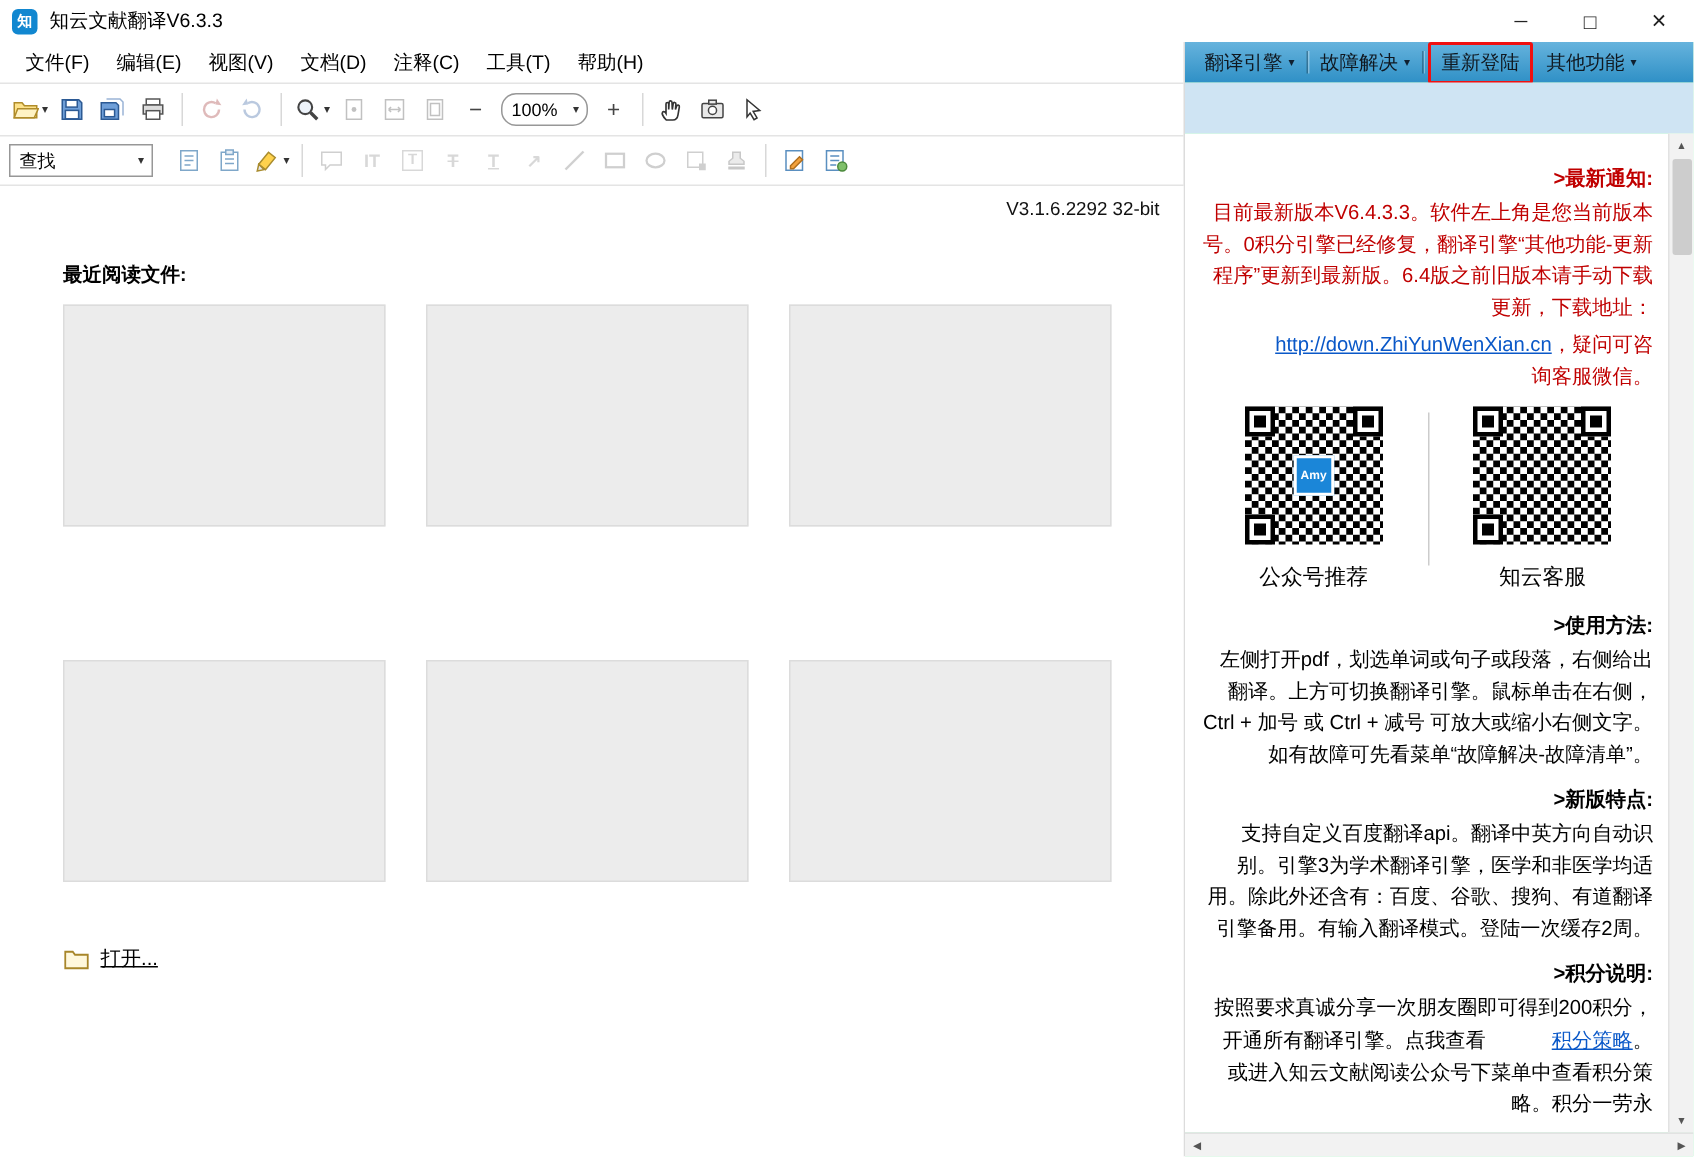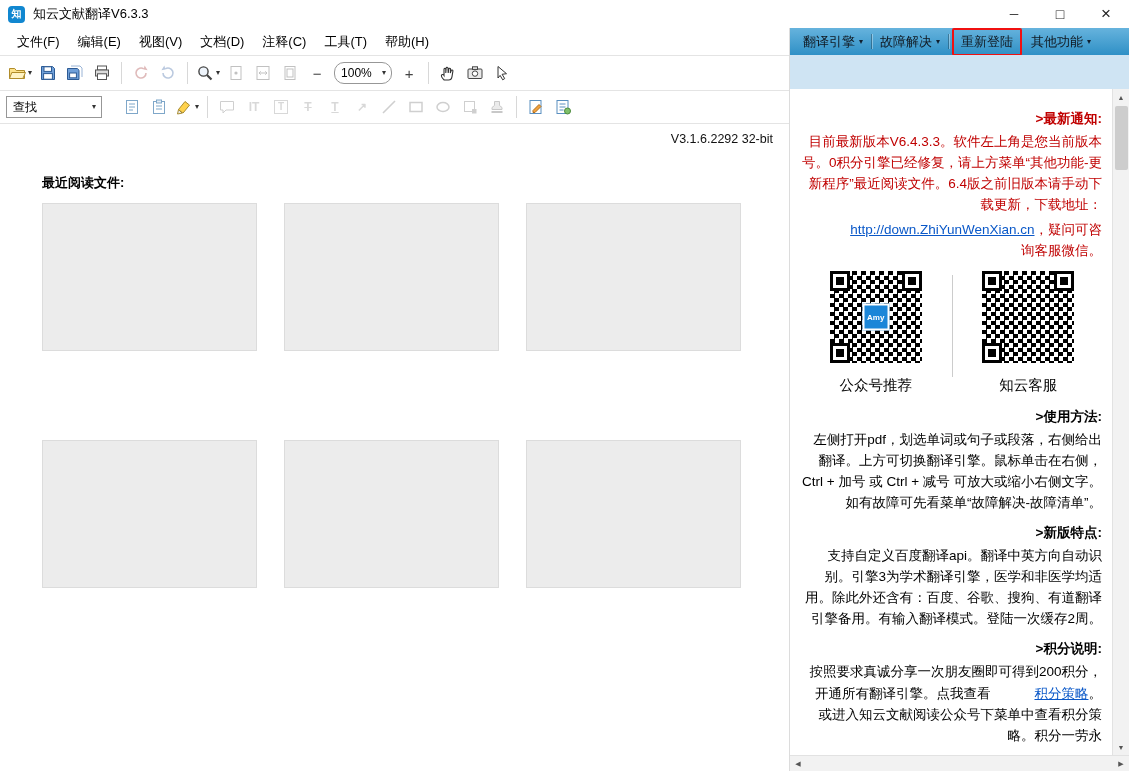--- a/index.html
+++ b/index.html
@@ -26,21 +26,21 @@
 
   .toolbar { display:flex; align-items:center; border-top:1px solid #e4e4e4; padding:0 6px; gap:1px; flex:0 0 auto; }
   .tb1 { height:35px; }
   .tb2 { height:34px; border-bottom:1px solid #e4e4e4; }
   .tbtn { height:26px; min-width:26px; display:flex; align-items:center; justify-content:center; gap:2px; border-radius:3px; padding:0 2px; }
   .tbtn.disabled { opacity:.4; }
   .chev { font-size:8px; color:#333; line-height:1; }
   .sep { width:1px; height:22px; background:#d8d8d8; margin:0 5px; flex:0 0 auto; }
   .combo { height:22px; border:1px solid #979797; background:#fff; display:flex; align-items:center; font-size:12px; padding:0 5px 0 6px; gap:6px; }
   .combo .chev { margin-left:auto; }
-  .find-combo { width:96px; margin-right:16px;align-items:center; }
+  .find-combo { width:96px; margin-right:10px;align-items:center; }
   .zoom-combo { width:58px; margin:0 3px;border-radius:10px; }
   .tglyph { font-size:15px; color:#444; line-height:1; }
   .ltool { font-size:12px; font-weight:bold; color:#a0a0a0; line-height:1; }
   .ltool.strike { text-decoration:line-through; }
   .ltool.underl { text-decoration:underline; }
   .ltool.boxed { border:1px solid #a0a0a0; padding:1px 3px; font-size:10px; }
   .icon18 { width:18px; height:18px; display:block; }
 
   
   .main { flex:1; position:relative; padding:50px 0 0 42px; background:#fff; }
@@ -310,20 +310,26 @@
         <div class="version">V3.1.6.2292 32-bit</div>
         <div class="recent-heading">最近阅读文件:</div>
         <div class="tile-grid">
           <div class="tile"></div>
           <div class="tile"></div>
           <div class="tile"></div>
           <div class="tile"></div>
           <div class="tile"></div>
           <div class="tile"></div>
         </div>
+        <div class="open-row">
+          <svg width="18" height="15" viewBox="0 0 18 15">
+              <path d="M1.5 13.5v-11h5l1.5 2h8.5v9z" fill="#fff8dd" stroke="#a8862a" stroke-width="1.2"></path>
+            </svg>
+          <span class="open-link">打开...</span>
+        </div>
       </div>
     </div>
 
     <div class="panel">
 
       <div class="panel-tabs">
         <div class="ptab">
           <span>翻译引擎</span>
           <span class="chev">▾</span>
         </div>
@@ -343,21 +349,21 @@
           <span class="chev">▾</span>
         </div>
       </div>
 
       <div class="panel-spacer"></div>
 
       <div class="panel-body">
         <div class="panel-content">
 
           <div class="sec-head red">&gt;最新通知:</div>
-          <p class="red"><span>目前最新版本V6.4.3.3。软件左上角是您当前版本号。0积分引擎已经修复，请上方菜单“其他功能-更新程序”最近阅读文件。6.4版之前旧版本请手动下载更新，下载地址：</span></p>
+          <p class="red"><span>目前最新版本V6.4.3.3。软件左上角是您当前版本号。0积分引擎已经修复，翻译引擎“其他功能-更新程序”更新到最新版。6.4版之前旧版本请手动下载更新，下载地址：</span></p>
           <p><span class="plink">http://down.ZhiYunWenXian.cn</span><span class="red">，疑问可咨询客服微信。</span></p>
 
           <div class="qr-row">
             <div class="qr-block">
               <div class="qr">
                 <i class="fp tl"></i>
                 <i class="fp tr"></i>
                 <i class="fp bl"></i>
                 <div class="qr-logo">Amy</div>
               </div>

